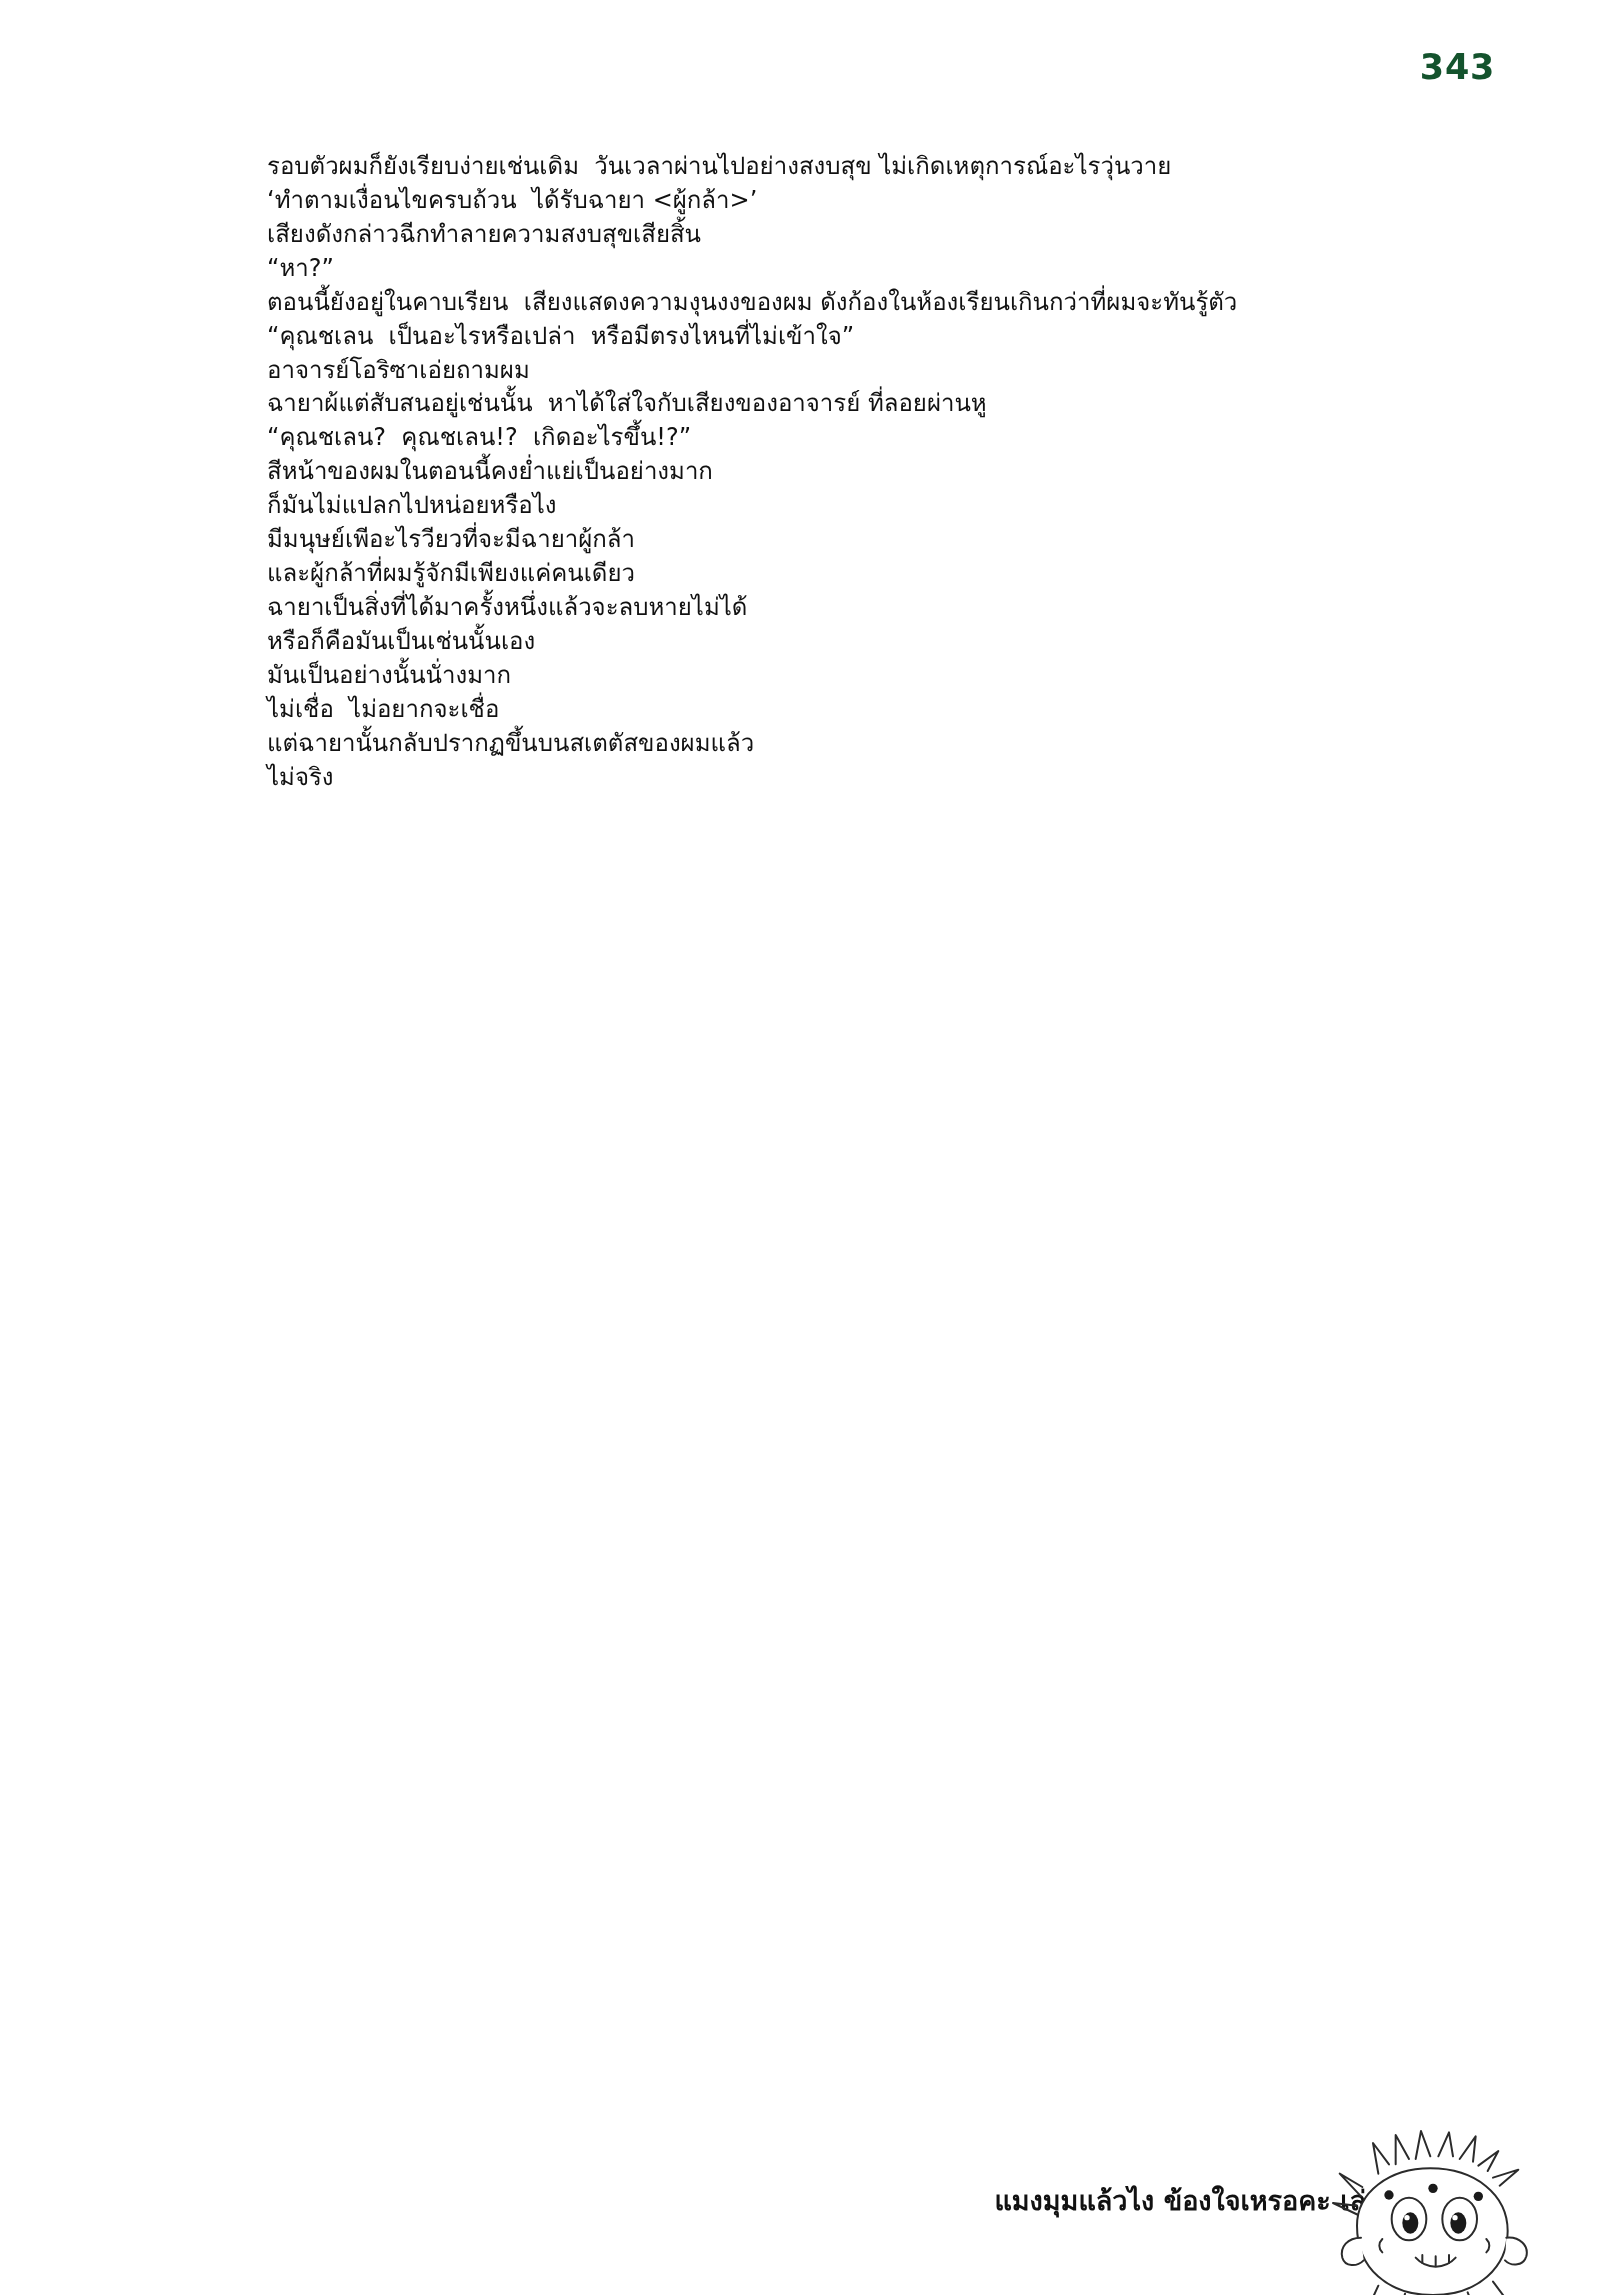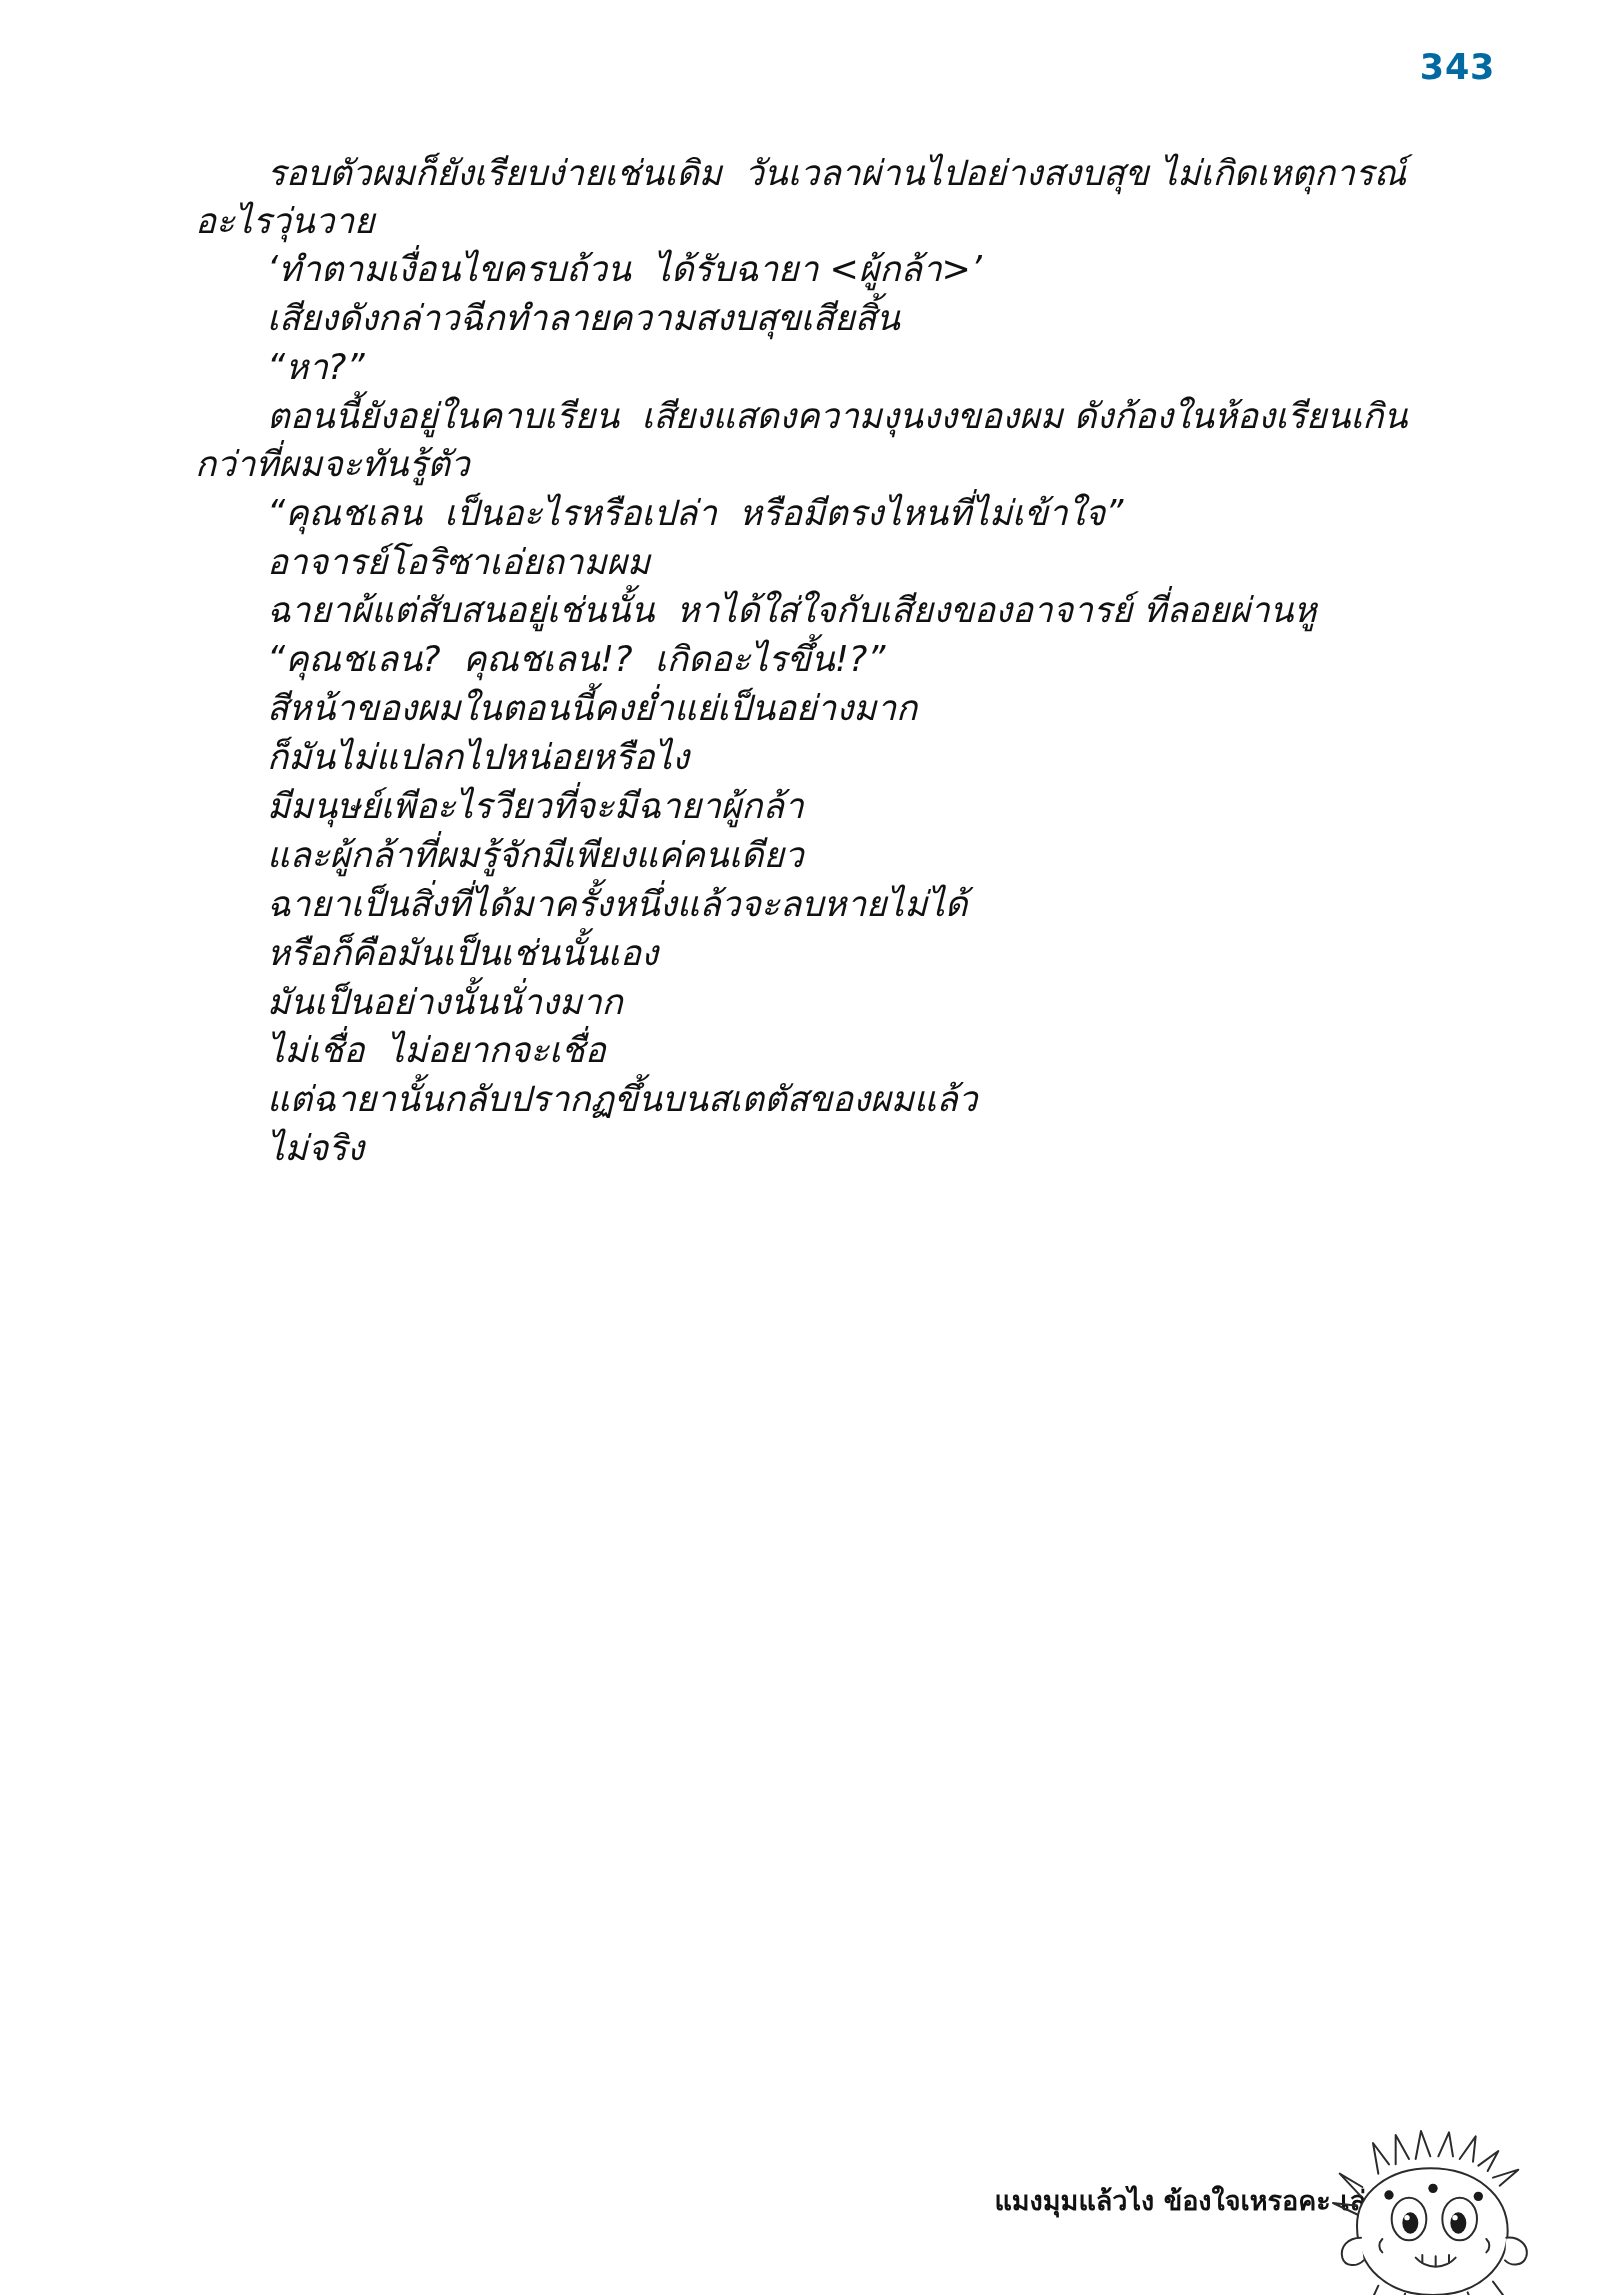--- a/index.html
+++ b/index.html
@@ -23,34 +23,33 @@
   }
 
   
   .page-number {
     position: absolute;
     top: 47px;
     right: 117px;
     font-size: 35px;
     font-weight: 700;
     letter-spacing: 0.7px;
-    color: #0369a1;
+    color: #14532d;
   }
 
   
   .body-text {
     position: absolute;
     left: 195px;
     top: 150px;
     width: 1241px;
-    font-size: 35px;
+    font-size: 24px;
     line-height: 1.36;
     color: #111111;
     font-weight: 400;
-    font-style: italic;
   }
 
   .para {
     margin: 0 0 1.3px 0;
     text-indent: 0;
     white-space: pre-wrap;
     word-break: break-word;
   }
   .para.indent {
     text-indent: 72px;

